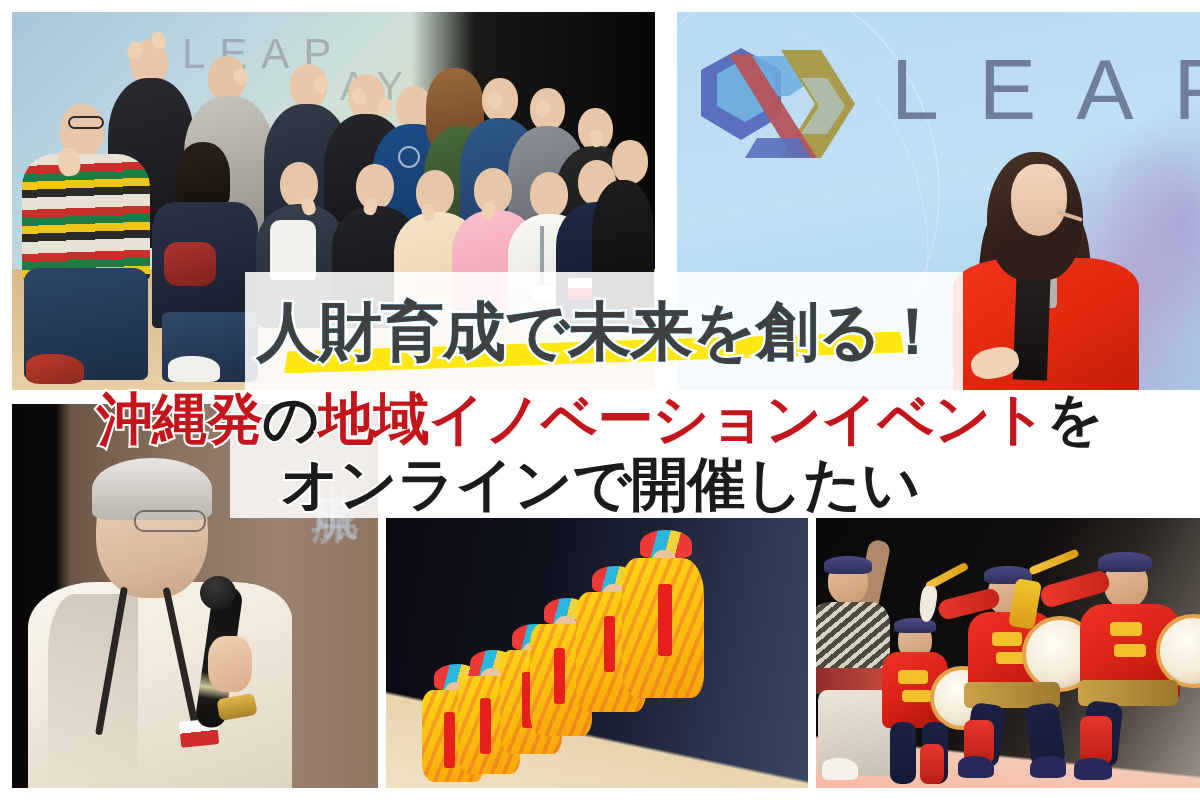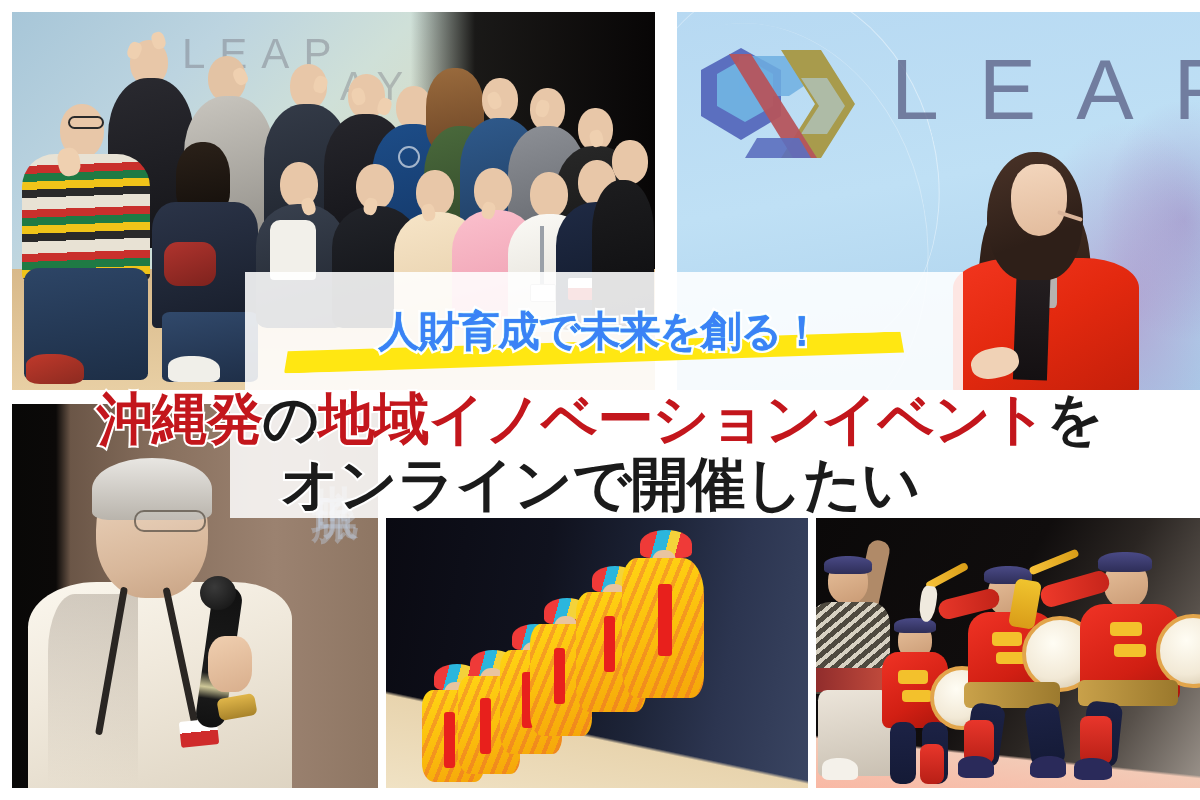--- a/index.html
+++ b/index.html
@@ -224,23 +224,23 @@
     text-align:center;
     font-weight:900;
     white-space:nowrap;
     font-family:"Liberation Sans","DejaVu Sans",sans-serif;
     letter-spacing:-1px;
   }
 
   
   #hl-line1 {
     top:296px;
-    font-size:41px;
+    font-size:63px;
     line-height:70px;
-    color:#3b82f6;
+    color:#404040;
     -webkit-text-stroke:5px #ffffff;
     paint-order:stroke fill;
     text-shadow:0 0 1px #06A3E2;
   }
   #hl-line1 .inner { position:relative; z-index:3; }
   #marker-swash {
     position:absolute;
     left:284px; top:339px;
     width:620px; height:27px;
     background:#FFE712;

